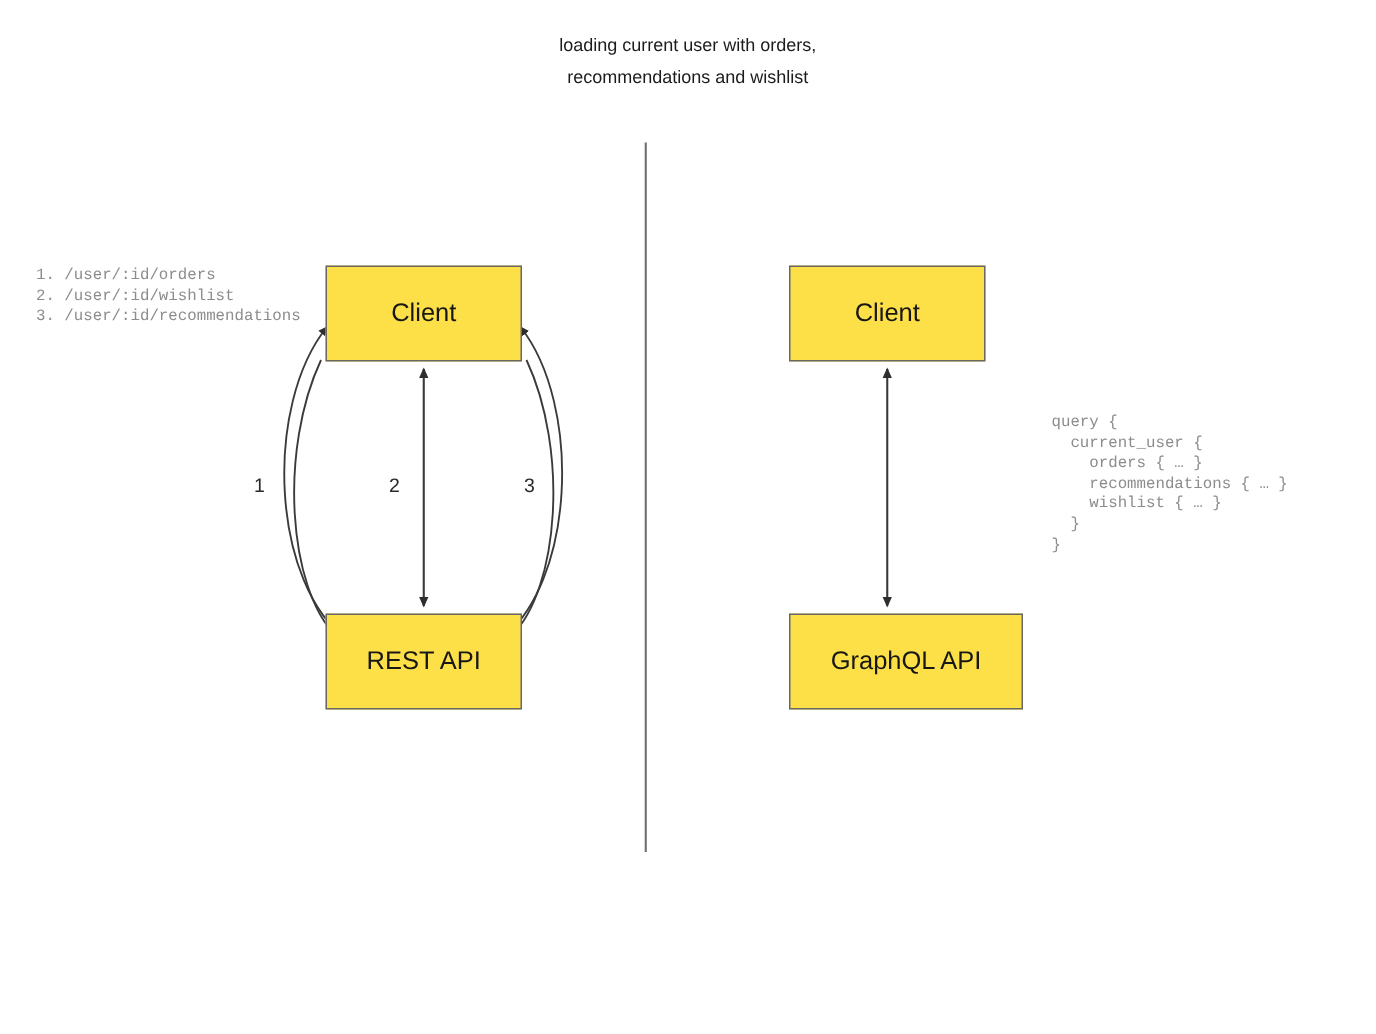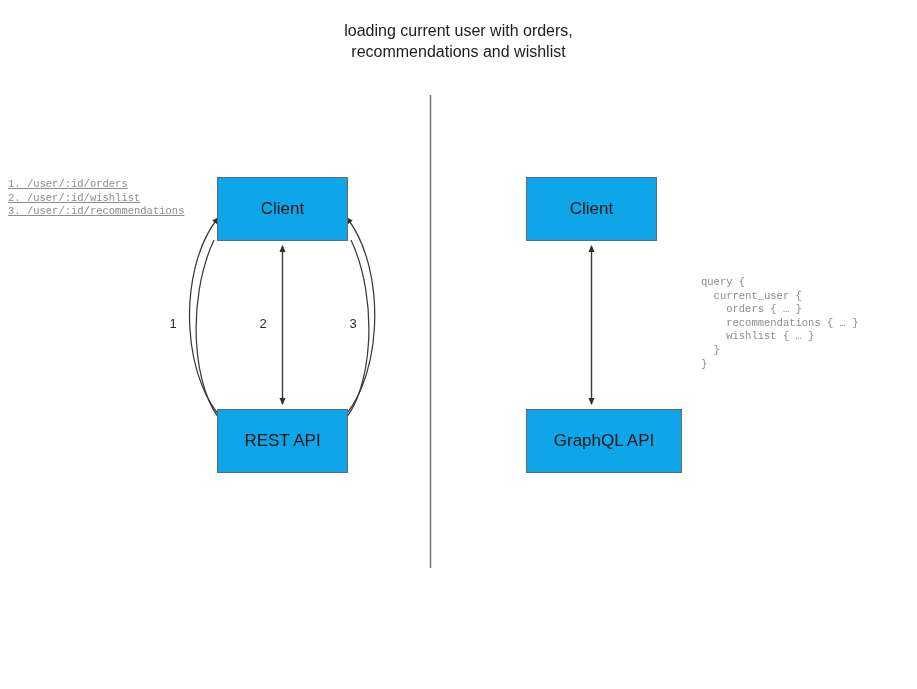--- a/index.html
+++ b/index.html
@@ -20,30 +20,30 @@
     inset: 0;
     width: 917px;
     height: 689px;
   }
   .title {
     position: absolute;
     left: 0;
     top: 20px;
     width: 917px;
     text-align: center;
-    font-size: 16px;
+    font-size: 12px;
     line-height: 21px;
     color: #1c1c1c;
     font-family: "Liberation Sans", sans-serif;
     white-space: pre-line;
   }
   .node {
     position: absolute;
     box-sizing: border-box;
-    background: #0ea5e9;
+    background: #fde047;
     border: 1.4px solid #686868;
     display: flex;
     align-items: center;
     justify-content: center;
     font-size: 17px;
     color: #171717;
     font-family: "Liberation Sans", sans-serif;
   }
   #rest-client  { left: 217px; top: 177px; width: 131px; height: 64px; }
   #rest-api     { left: 217px; top: 409px; width: 131px; height: 64px; }
@@ -63,21 +63,21 @@
   #label-3 { left: 343px; top: 316px; }
 
   .code {
     position: absolute;
     font-family: "Liberation Mono", "DejaVu Sans Mono", monospace;
     font-size: 10.5px;
     line-height: 13.6px;
     color: #8c8c8c;
     white-space: pre;
   }
-  #endpoint-list { left: 8px; top: 178px; text-decoration: underline; }
+  #endpoint-list { left: 24px; top: 178px; }
   #gql-query     { left: 665px; top: 276px; margin-left: 36px; }
 </style>
 </head>
 <body>
 
 <svg id="canvas" viewBox="0 0 917 689">
   <defs>
     <marker id="arrow" viewBox="0 0 10 10" refX="8.6" refY="5" markerWidth="5.2" markerHeight="5.2" orient="auto-start-reverse">
       <path d="M 0 0.6 L 10 5 L 0 9.4 z" fill="#2e2e2e"></path>
     </marker>

